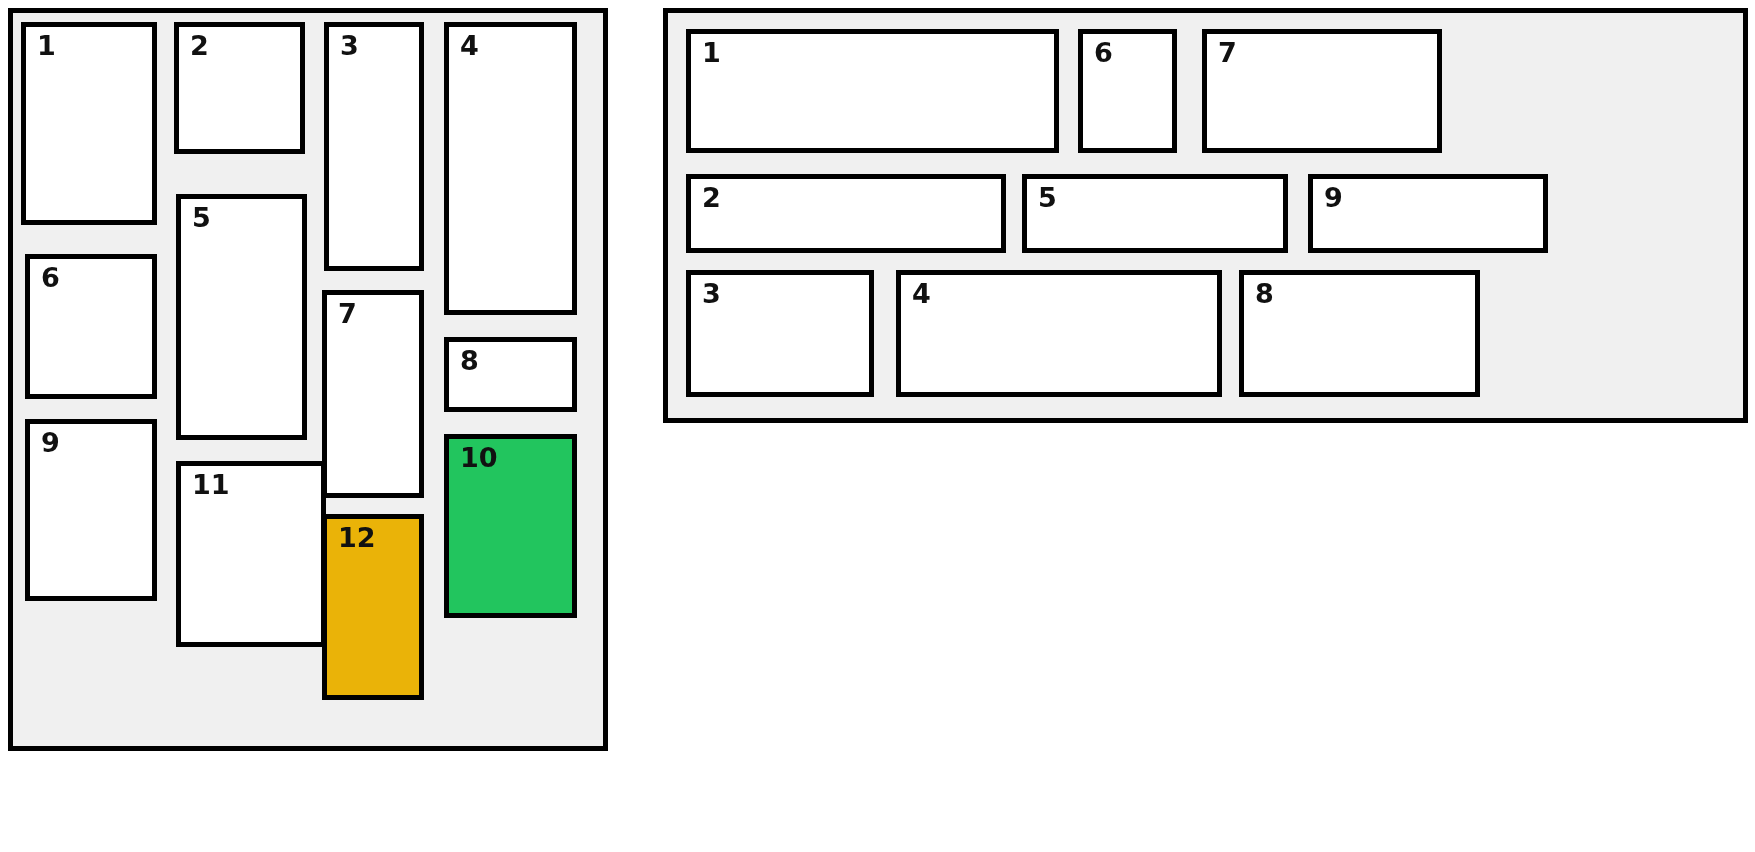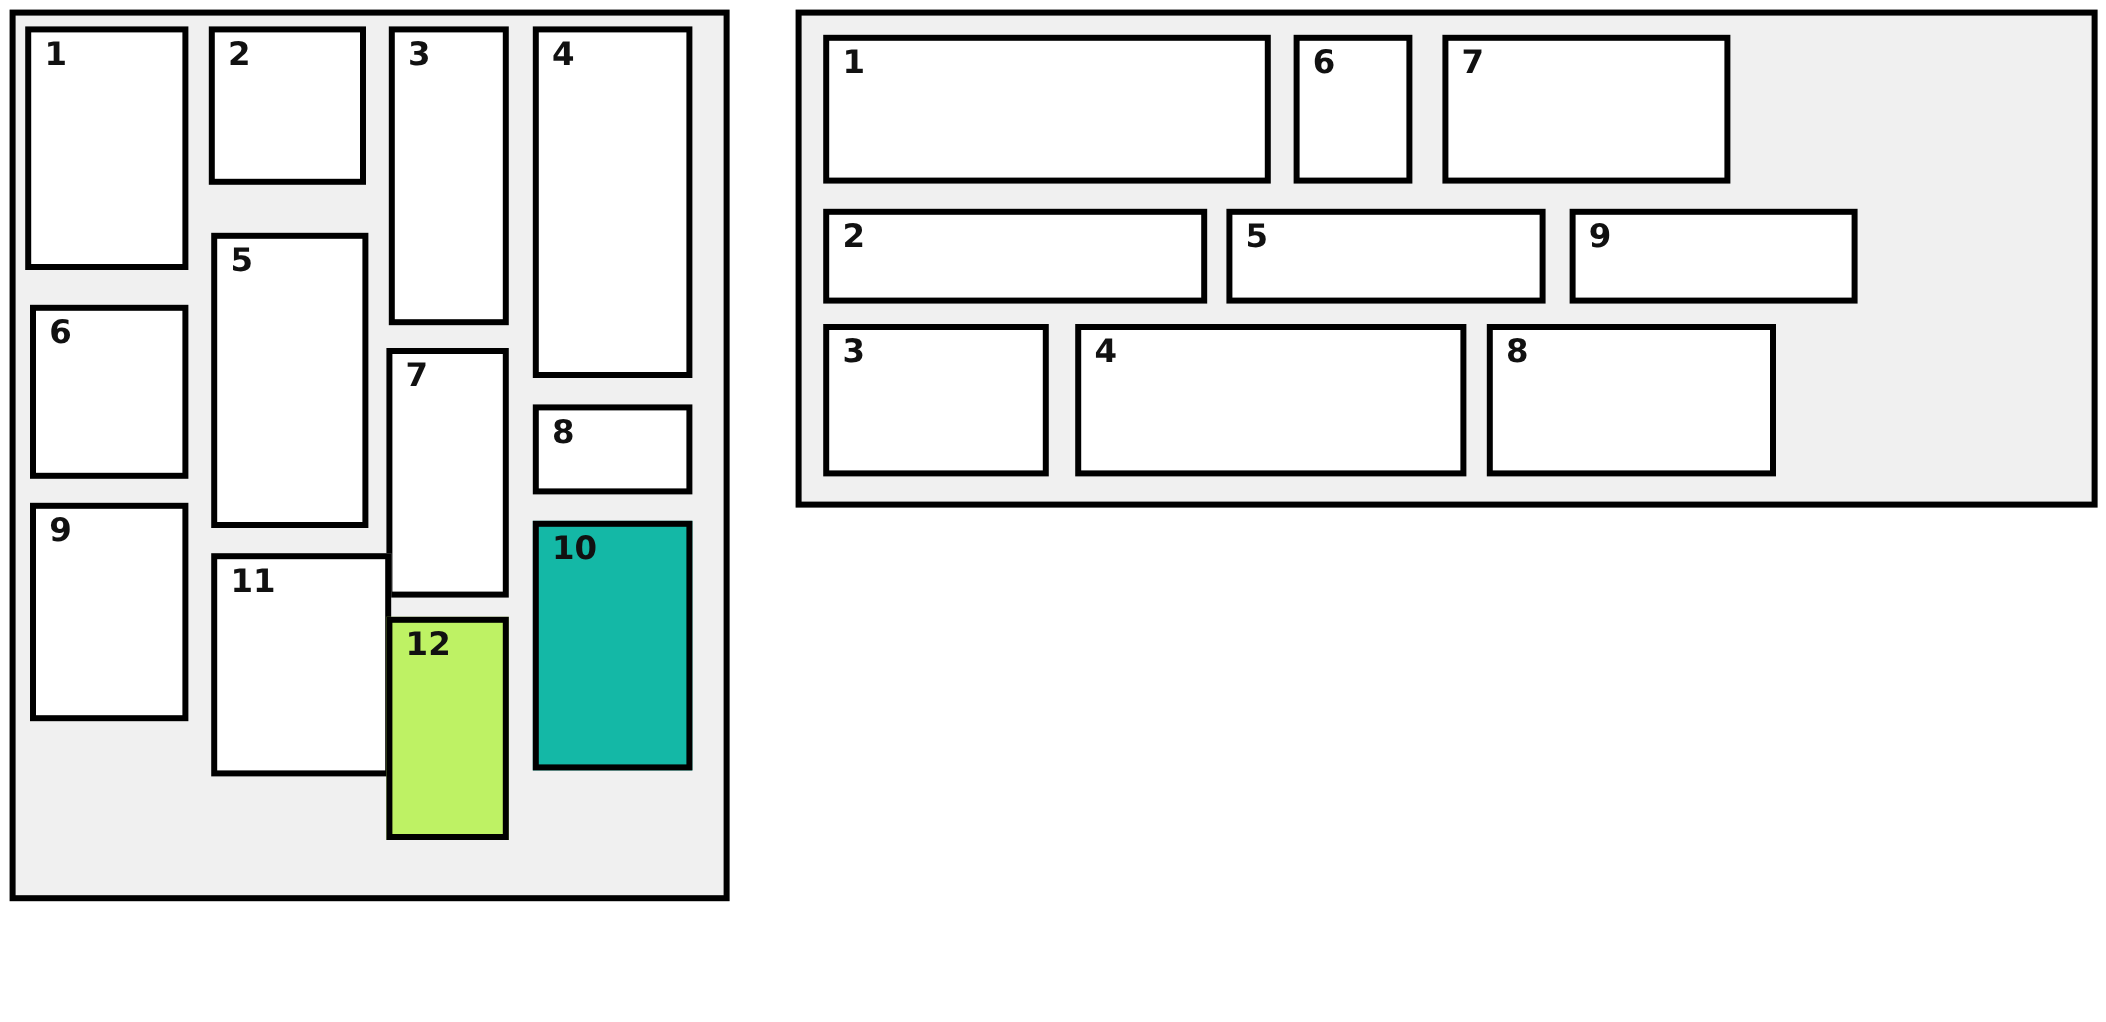--- a/index.html
+++ b/index.html
@@ -74,27 +74,27 @@
       </div>
       <div class="box" style="left: 309px; top: 277px; width: 102px; height: 208px; background: rgb(255, 255, 255); border-color: rgb(0, 0, 0);">
         <span class="box-label" style="color: rgb(17, 17, 17);">7</span>
       </div>
       <div class="box" style="left: 431px; top: 324px; width: 133px; height: 75px; background: rgb(255, 255, 255); border-color: rgb(0, 0, 0);">
         <span class="box-label" style="color: rgb(17, 17, 17);">8</span>
       </div>
       <div class="box" style="left: 12px; top: 406px; width: 132px; height: 182px; background: rgb(255, 255, 255); border-color: rgb(0, 0, 0);">
         <span class="box-label" style="color: rgb(17, 17, 17);">9</span>
       </div>
-      <div class="box" style="left: 431px; top: 421px; width: 133px; height: 208px; background: #14b8a6; border-color: rgb(0, 0, 0);">
+      <div class="box" style="left: 431px; top: 421px; width: 133px; height: 184px; background: #22c55e; border-color: rgb(0, 0, 0);">
         <span class="box-label" style="color: rgb(17, 17, 17);">10</span>
       </div>
       <div class="box" style="left: 163px; top: 448px; width: 150px; height: 186px; background: rgb(255, 255, 255); border-color: rgb(0, 0, 0);">
         <span class="box-label" style="color: rgb(17, 17, 17);">11</span>
       </div>
-      <div class="box" style="left: 309px; top: 501px; width: 102px; height: 186px; background: #bef264; border-color: rgb(0, 0, 0);">
+      <div class="box" style="left: 309px; top: 501px; width: 102px; height: 186px; background: #eab308; border-color: rgb(0, 0, 0);">
         <span class="box-label" style="color: rgb(17, 17, 17);">12</span>
       </div>
     </div>
     <div class="panel" style="left: 663px; top: 8px; width: 1085px; height: 415px; background: rgb(240, 240, 240); border-color: rgb(0, 0, 0);">
       <div class="box" style="left: 18px; top: 16px; width: 373px; height: 124px; background: rgb(255, 255, 255); border-color: rgb(0, 0, 0);">
         <span class="box-label" style="color: rgb(17, 17, 17);">1</span>
       </div>
       <div class="box" style="left: 410px; top: 16px; width: 99px; height: 124px; background: rgb(255, 255, 255); border-color: rgb(0, 0, 0);">
         <span class="box-label" style="color: rgb(17, 17, 17);">6</span>
       </div>

